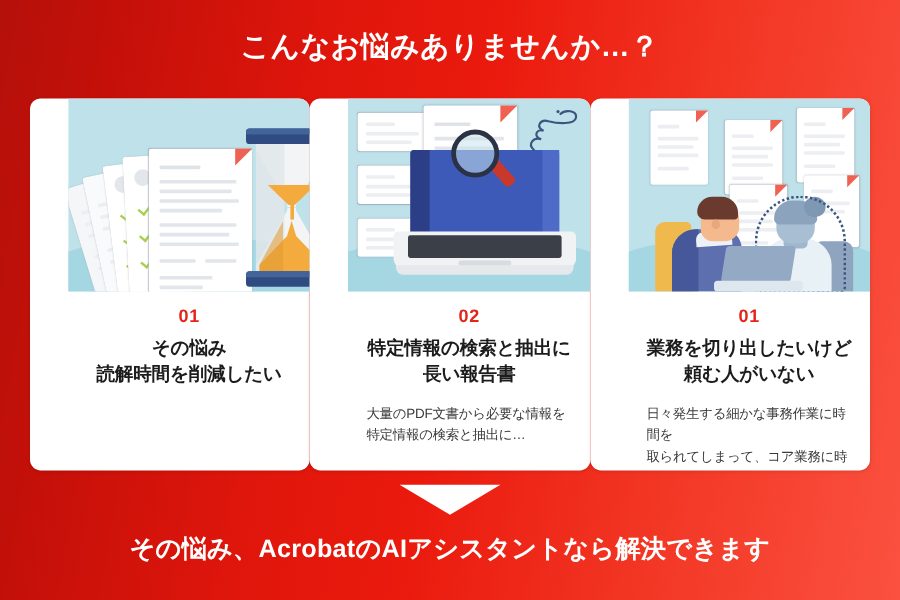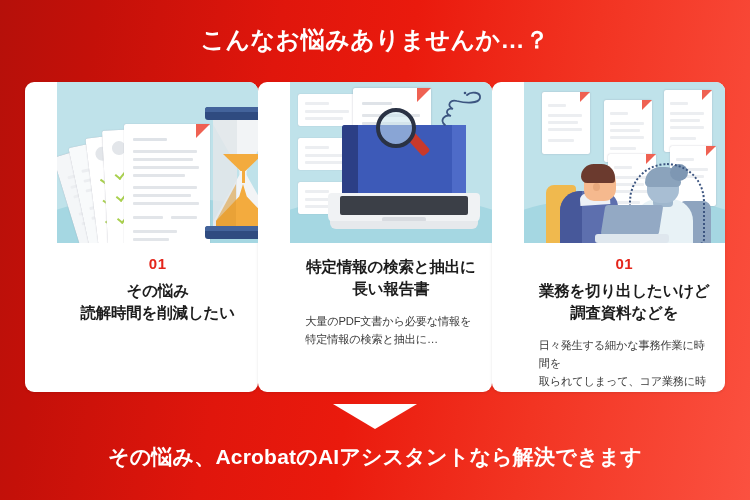--- a/index.html
+++ b/index.html
@@ -519,20 +519,21 @@
           <div class="mag-ring"></div>
         </div>
 
         <svg class="doodle" viewBox="0 0 46 42">
           <path d="M6 35 C 0 30, 6 24, 12 26 C 5 24, 8 17, 14 19 C 7 16, 11 9, 18 11 C 26 13, 40 14, 41 8 C 42 2, 32 1, 28 5" fill="none" stroke="#3c5580" stroke-width="1.8" stroke-linecap="round"></path>
           <circle cx="26" cy="3" r="1.3" fill="#3c5580"></circle>
         </svg>
       </div>
 
       <div class="body">
+        <div class="num">02</div>
         <div class="title">特定情報の検索と抽出に
 長い報告書</div>
         <div class="desc">大量のPDF文書から必要な情報を
 特定情報の検索と抽出に…</div>
       </div>
     </div>
 
     <div class="card">
       <div class="illus">
         <div class="floor"></div>
@@ -601,21 +602,21 @@
           <div class="gh-laptop">
             <div class="gh-lt-screen"></div>
             <div class="gh-lt-base"></div>
           </div>
         </div>
       </div>
 
       <div class="body">
         <div class="num">01</div>
         <div class="title">業務を切り出したいけど
-調査資料などを</div>
+頼む人がいない</div>
         <div class="desc">日々発生する細かな事務作業に時間を
 取られてしまって、コア業務に時間を
 割けない…</div>
       </div>
     </div>
 
   </div>
 
   <div class="arrow"></div>
 

